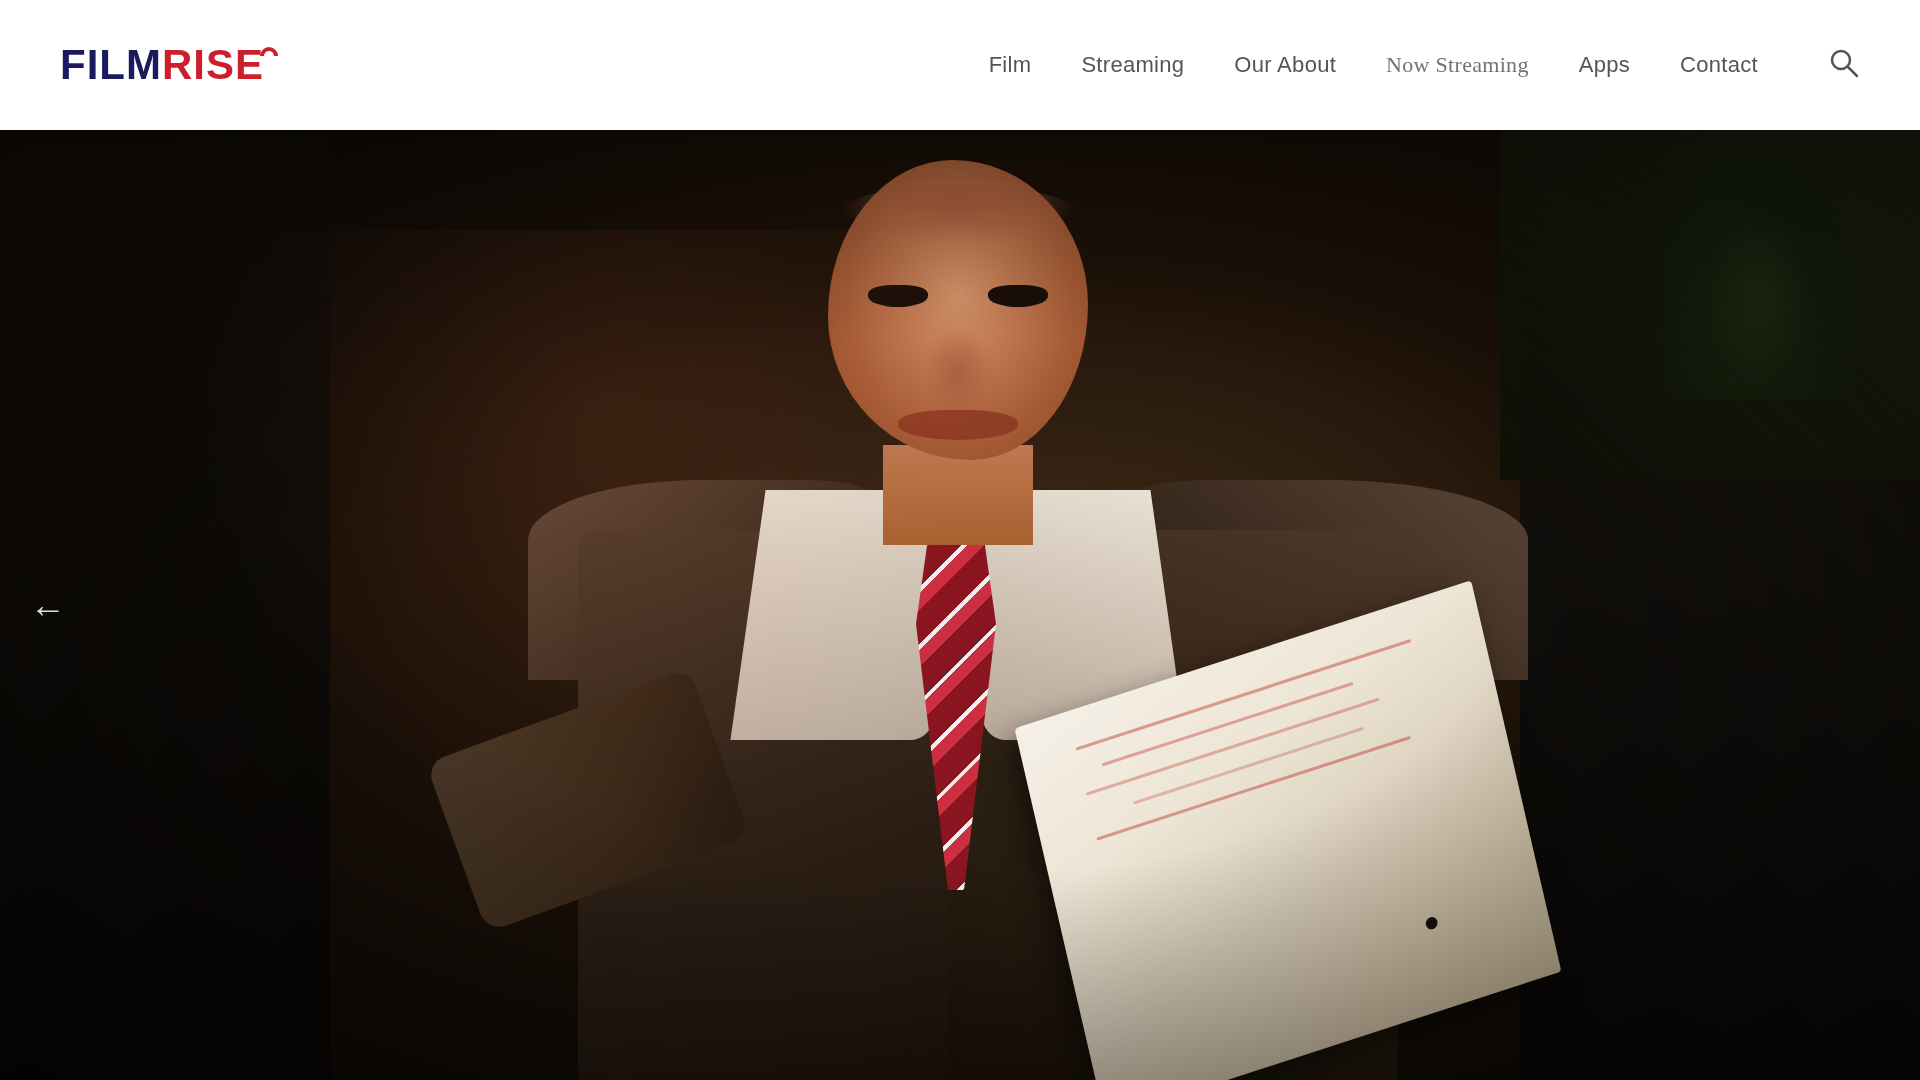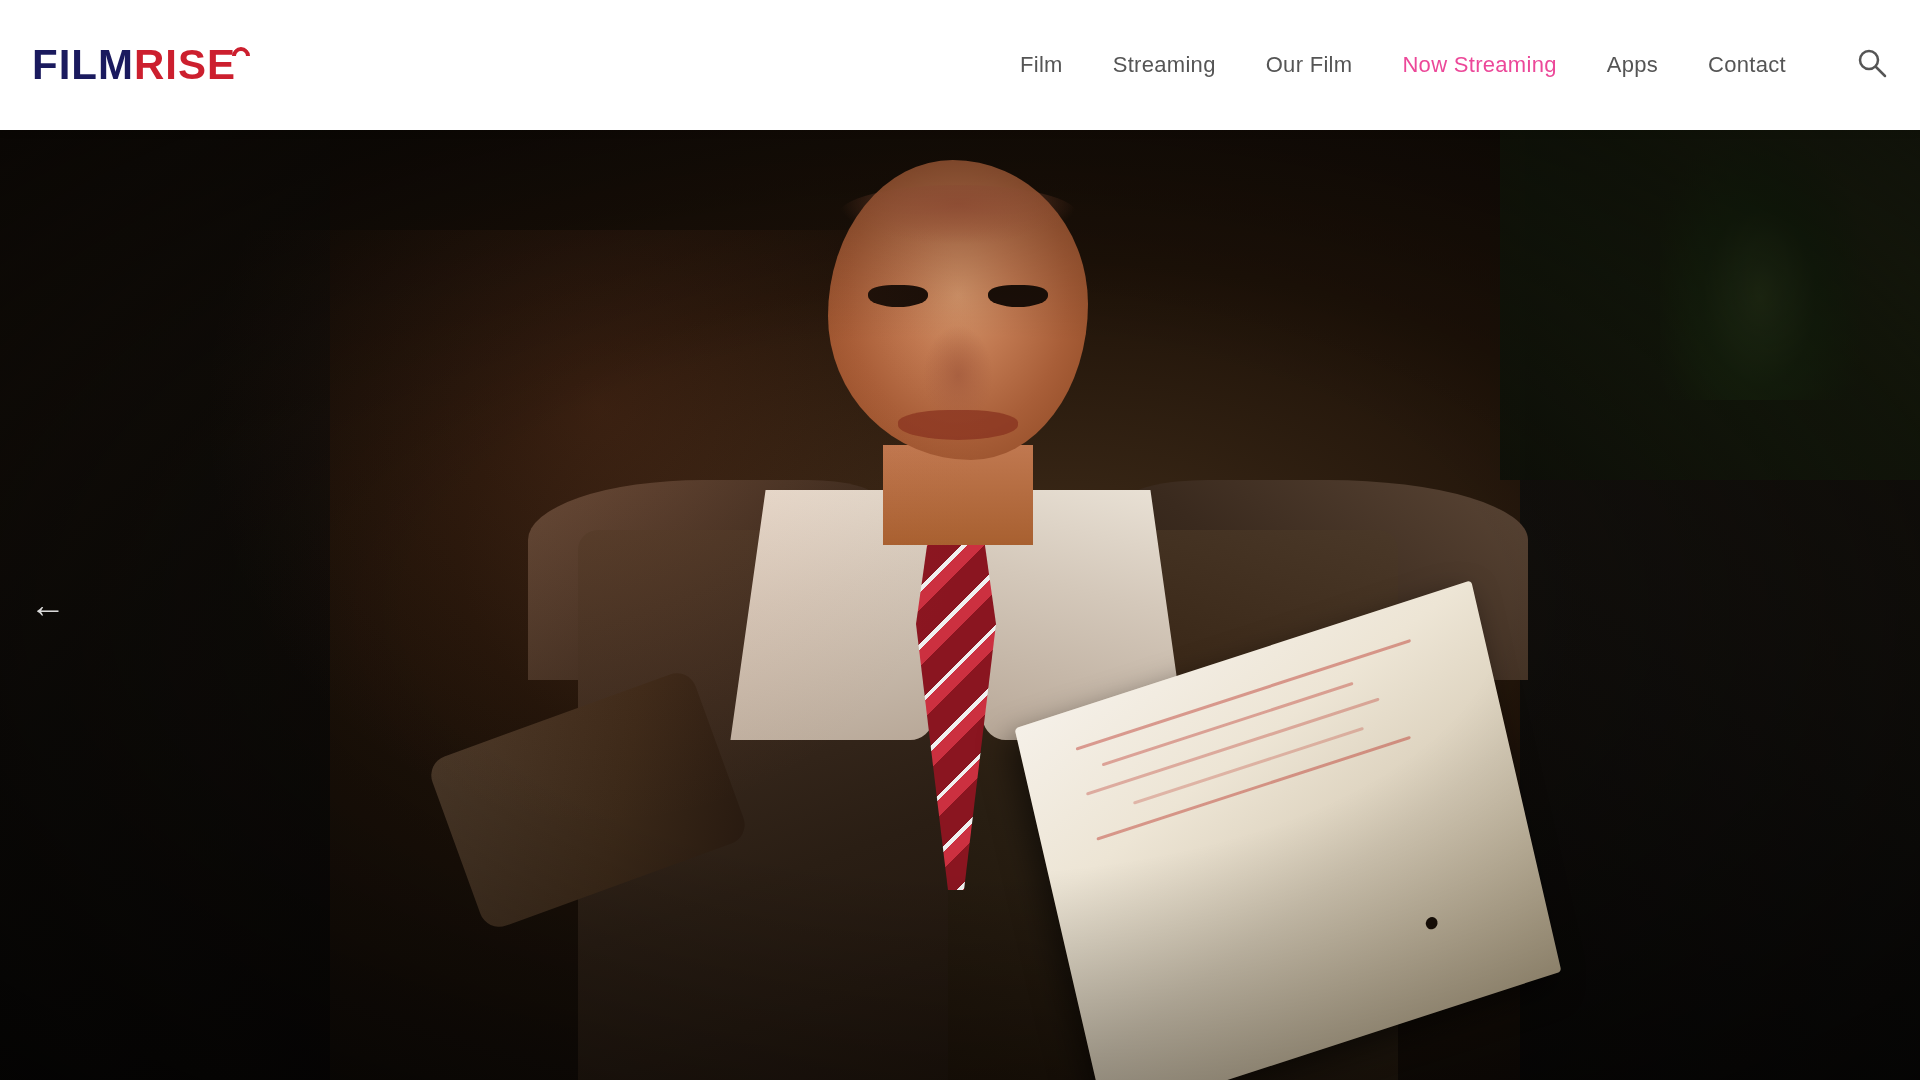--- a/index.html
+++ b/index.html
@@ -20,21 +20,21 @@
     .header {
       position: fixed;
       top: 0;
       left: 0;
       width: 1920px;
       height: 130px;
       background: #fff;
       display: flex;
       align-items: center;
       justify-content: space-between;
-      padding: 0 32px;
+      padding: 0 60px;
       z-index: 100;
       box-shadow: 0 2px 8px rgba(0,0,0,0.08);
     }
 
     .logo-container {
       display: flex;
       align-items: center;
     }
 
     .logo-text {
@@ -446,22 +446,22 @@
     <span class="logo-text">
       <span class="logo-film">FILM</span>
         <span class="logo-rise">RISE</span>
         <span class="logo-arc"></span>
     </span>
   </div>
 
   <nav class="nav">
     <a class="nav-item">Film</a>
     <a class="nav-item">Streaming</a>
-    <a class="nav-item">Our Film</a>
-    <a class="nav-item active" style="color: #ec4899;">Now Streaming</a>
+    <a class="nav-item">Our About</a>
+    <a class="nav-item active" style="color: #737373; font-family: Liberation Serif, serif;">Now Streaming</a>
     <a class="nav-item">Apps</a>
     <a class="nav-item">Contact</a>
     <div class="search-icon-wrapper">
       <svg width="32" height="32" viewBox="0 0 32 32" fill="none" xmlns="http://www.w3.org/2000/svg">
         <circle cx="13" cy="13" r="9" stroke="#555" stroke-width="2.5" fill="none"></circle>
         <line x1="20" y1="20" x2="29" y2="29" stroke="#555" stroke-width="2.5" stroke-linecap="round"></line>
       </svg>
     </div>
   </nav>
 </header>

